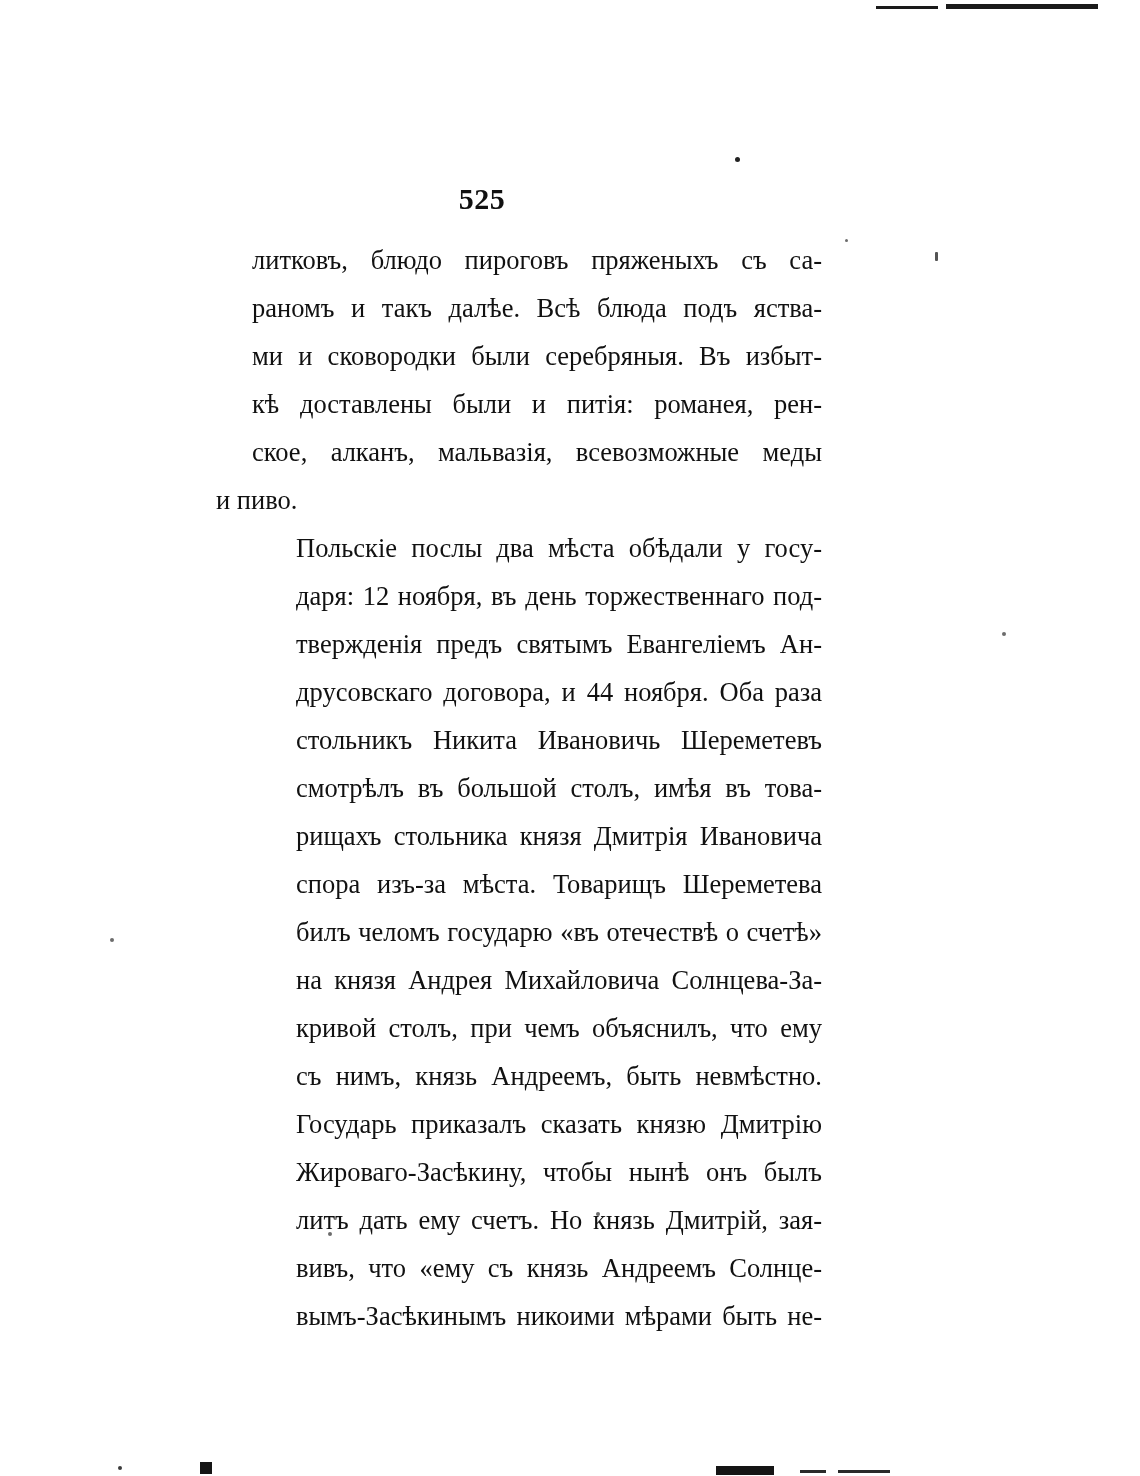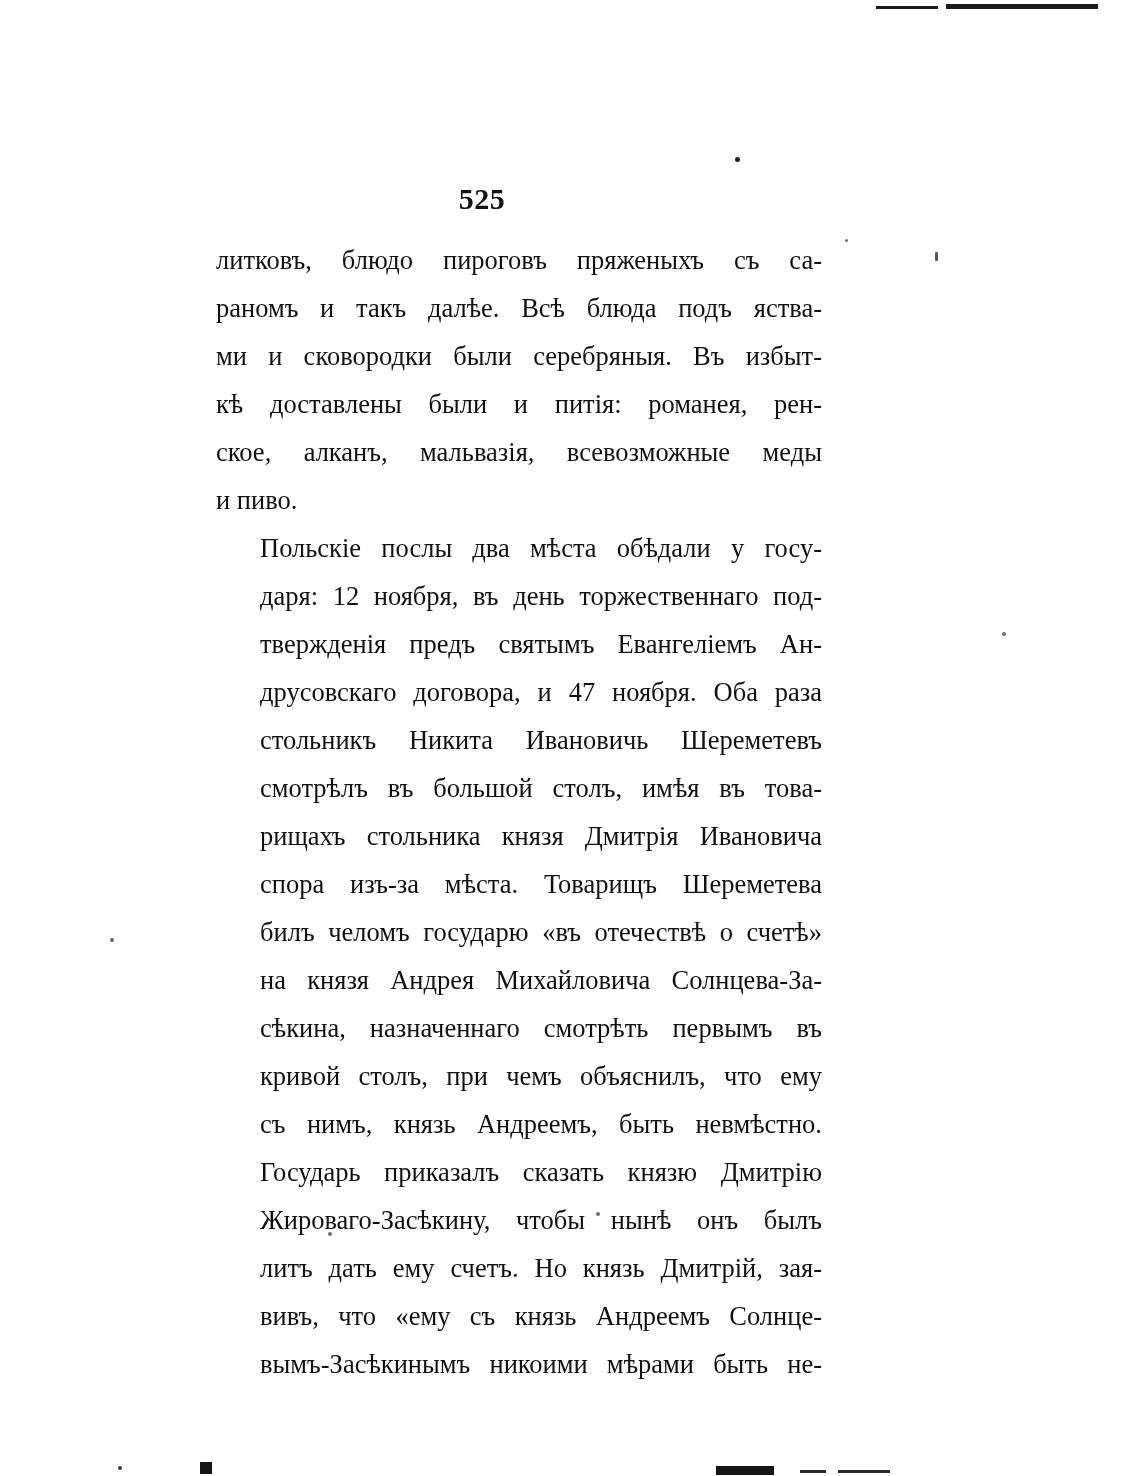--- a/index.html
+++ b/index.html
@@ -71,20 +71,21 @@
   .para.indent { text-indent: 44px; }
   .para .line {
     display: block;
     white-space: nowrap;
   }
   
   .para .line.j {
     text-align: justify;
     text-align-last: justify;
     white-space: normal;
+    margin-left: 36px;
   }
 </style>
 </head>
 <body>
 
 <div class="page">
 
   <div class="edge-mark mark-a"></div>
   <div class="edge-mark mark-b"></div>
   <div class="edge-mark mark-c"></div>
@@ -111,28 +112,27 @@
       <span class="line j">ми и сковородки были серебряныя. Въ избыт-</span>
       <span class="line j">кѣ доставлены были и питія: романея, рен-</span>
       <span class="line j">ское, алканъ, мальвазія, всевозможные меды</span>
       <span class="line">и пиво.</span>
     </p>
 
     <p class="para indent">
       <span class="line j" style="text-indent:44px">Польскіе послы два мѣста обѣдали у госу-</span>
       <span class="line j">даря: 12 ноября, въ день торжественнаго под-</span>
       <span class="line j">твержденія предъ святымъ Евангеліемъ Ан-</span>
-      <span class="line j">друсовскаго договора, и 47 ноября. Оба раза</span>
+      <span class="line j">друсовскаго договора, и 44 ноября. Оба раза</span>
       <span class="line j">стольникъ Никита Ивановичь Шереметевъ</span>
       <span class="line j">смотрѣлъ въ большой столъ, имѣя въ това-</span>
       <span class="line j">рищахъ стольника князя Дмитрія Ивановича</span>
       <span class="line j">спора изъ-за мѣста. Товарищъ Шереметева</span>
       <span class="line j">билъ челомъ государю «въ отечествѣ о счетѣ»</span>
       <span class="line j">на князя Андрея Михайловича Солнцева-За-</span>
-      <span class="line j">сѣкина, назначеннаго смотрѣть первымъ въ</span>
       <span class="line j">кривой столъ, при чемъ объяснилъ, что ему</span>
       <span class="line j">съ нимъ, князь Андреемъ, быть невмѣстно.</span>
       <span class="line j">Государь приказалъ сказать князю Дмитрію</span>
       <span class="line j">Жироваго-Засѣкину, чтобы нынѣ онъ былъ</span>
       <span class="line j">литъ дать ему счетъ. Но князь Дмитрій, зая-</span>
       <span class="line j">вивъ, что «ему съ князь Андреемъ Солнце-</span>
       <span class="line j">вымъ-Засѣкинымъ никоими мѣрами быть не-</span>
     </p>
 
   </div>

